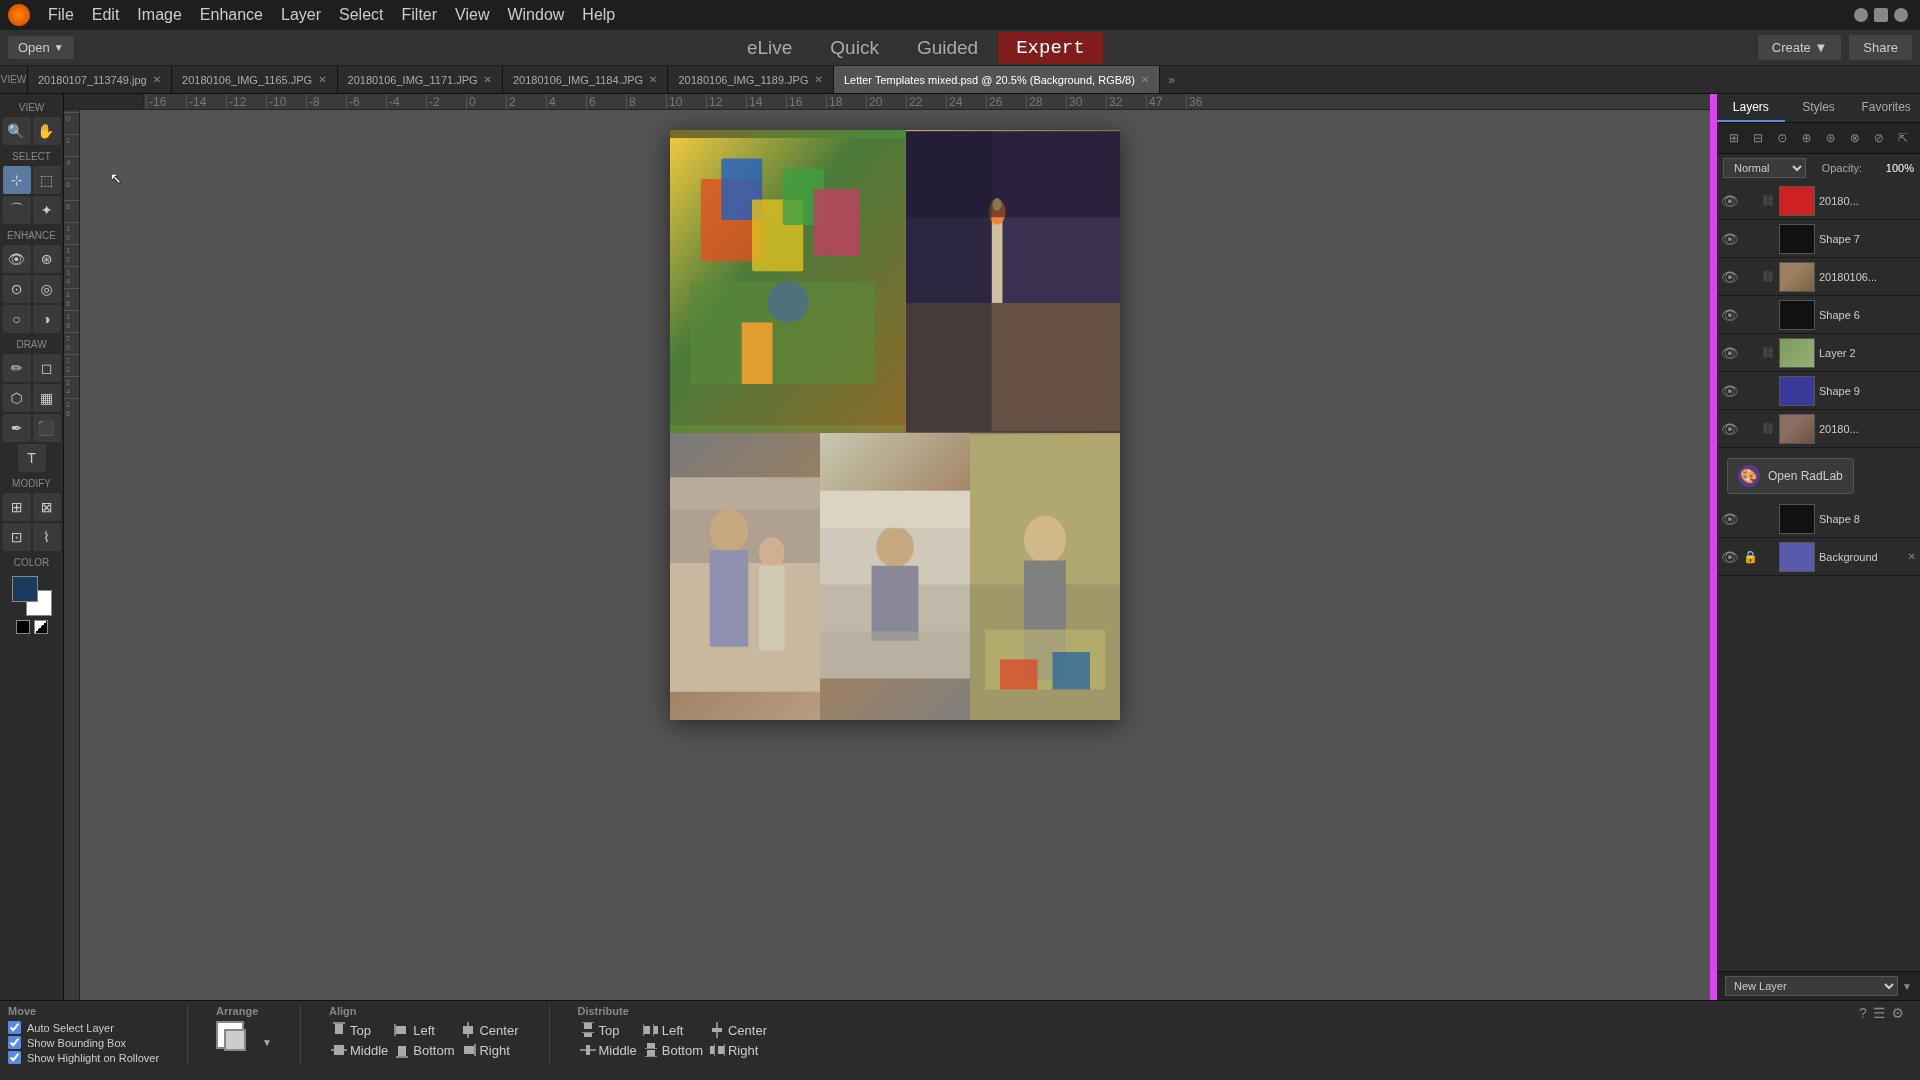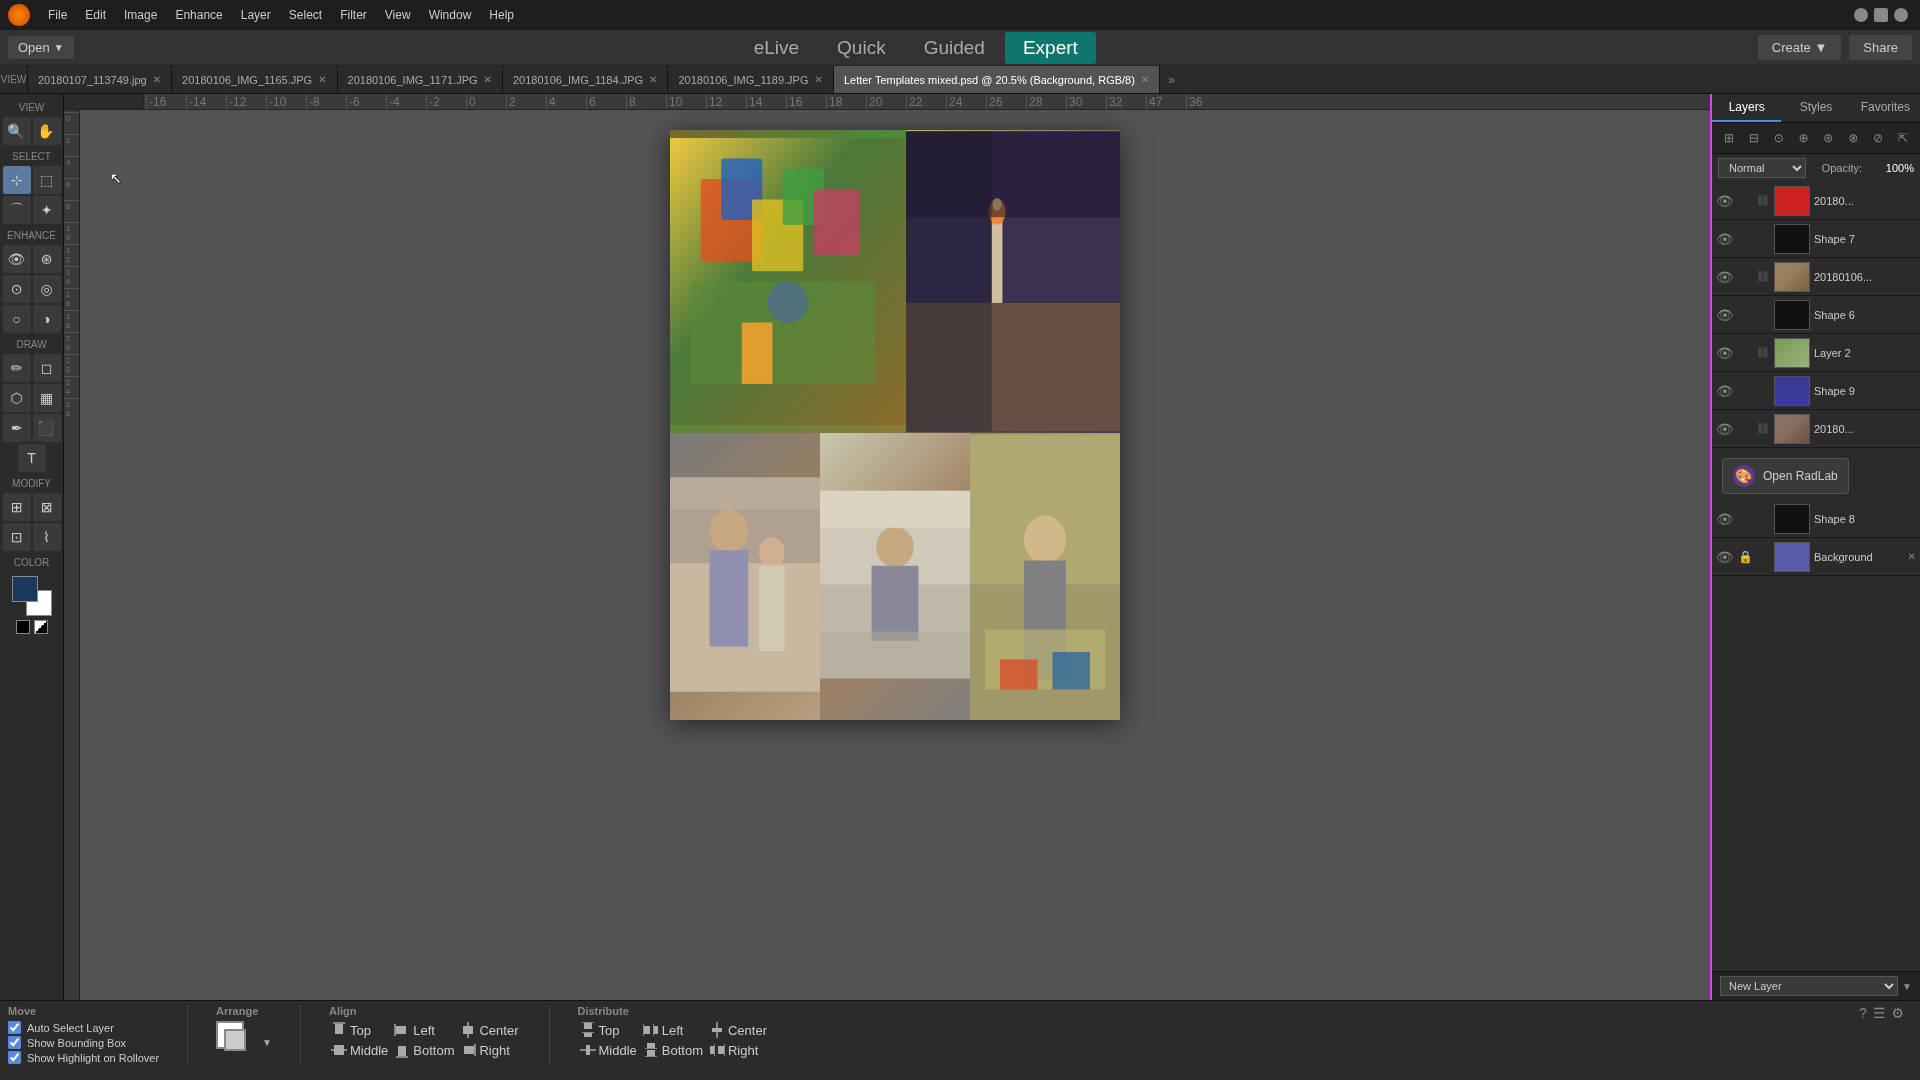--- a/index.html
+++ b/index.html
@@ -3,32 +3,32 @@
   <meta charset="utf-8">
   <style>
     * { box-sizing: border-box; margin: 0; padding: 0; }
     body { font-family: 'Segoe UI', Arial, sans-serif; font-size: 12px; background: #535353; color: #ccc; overflow: hidden; width: 1920px; height: 1080px; }
 
     
     #menu-bar {
       display: flex; align-items: center; background: #1e1e1e; height: 30px; padding: 0 8px; gap: 2px;
     }
     #menu-bar .app-logo { width: 22px; height: 22px; background: radial-gradient(circle, #f80, #c40); border-radius: 50%; margin-right: 8px; }
-    #menu-bar .menu-item { padding: 4px 8px; color: #ccc; cursor: pointer; font-size: 12px; }
+    #menu-bar .menu-item { padding: 4px 8px; color: #ccc; cursor: pointer; font-size: 16px; }
 
     
     #top-toolbar {
       display: flex; align-items: center; background: #323232; height: 36px; border-bottom: 1px solid #222;
       padding: 0 8px; gap: 8px;
     }
     .open-btn { display: flex; align-items: center; gap: 4px; background: #444; border: none; color: #ccc; padding: 4px 10px; cursor: pointer; font-size: 13px; border-radius: 3px; }
     .open-btn .chevron { font-size: 10px; }
     .mode-tabs { display: flex; gap: 2px; margin: 0 auto; }
     .mode-tab { padding: 5px 18px; color: #aaa; cursor: pointer; font-size: 19px; border-radius: 3px; }
-    .mode-tab.active { background: #0f766e; color: #fff; }
+    .mode-tab.active { background: #7f1d1d; color: #fff; font-family: Liberation Mono, monospace; }
     .top-right-btns { display: flex; gap: 8px; }
     .top-right-btn { padding: 5px 14px; background: #444; border: none; color: #ccc; cursor: pointer; font-size: 13px; border-radius: 2px; }
 
     
     #tab-bar {
       display: flex; align-items: center; background: #2b2b2b; height: 28px; border-bottom: 1px solid #111; overflow: hidden;
     }
     .tab { display: flex; align-items: center; padding: 0 10px; height: 28px; border-right: 1px solid #111; color: #aaa; font-size: 11px; cursor: pointer; white-space: nowrap; gap: 6px; }
     .tab.active { background: #535353; color: #fff; }
     .tab-close { font-size: 10px; color: #888; cursor: pointer; }
@@ -72,21 +72,21 @@
 
     
     .img-top-left { background: linear-gradient(135deg, #7a6a2a 0%, #4a8a3a 40%, #8a7a3a 100%); }
     .img-top-right { background: linear-gradient(135deg, #c8a870 0%, #7a6040 50%, #3a3a5a 100%); }
     .img-bot-left { background: linear-gradient(135deg, #7a7a7a 0%, #9a8060 50%, #baa080 100%); }
     .img-bot-mid { background: linear-gradient(135deg, #c8c8b0 0%, #a08060 50%, #808080 100%); }
     .img-bot-right { background: linear-gradient(135deg, #9a8a5a 0%, #c8a840 50%, #7a6a2a 100%); }
 
     
     #right-panel {
-      width: 210px; background: #2b2b2b; border-left: 2px solid #d946ef; display: flex; flex-direction: column;
+      width: 210px; background: #2b2b2b; border-left: 7px solid #d946ef; display: flex; flex-direction: column;
     }
     #panel-tabs { display: flex; border-bottom: 1px solid #111; }
     .panel-tab { flex: 1; text-align: center; padding: 6px 4px; color: #aaa; font-size: 12px; cursor: pointer; }
     .panel-tab.active { color: #fff; border-bottom: 2px solid #5a8adf; }
     #panel-toolbar { display: flex; align-items: center; justify-content: space-between; padding: 4px 6px; border-bottom: 1px solid #111; background: #232323; }
     .panel-tool-btn { width: 22px; height: 22px; background: none; border: none; color: #888; cursor: pointer; font-size: 12px; }
 
     
     #layers-header { display: flex; align-items: center; padding: 4px 6px; gap: 16px; }
     .layers-dropdown { background: #3a3a3a; border: 1px solid #555; color: #ccc; font-size: 11px; padding: 2px 6px; flex: 1; }

